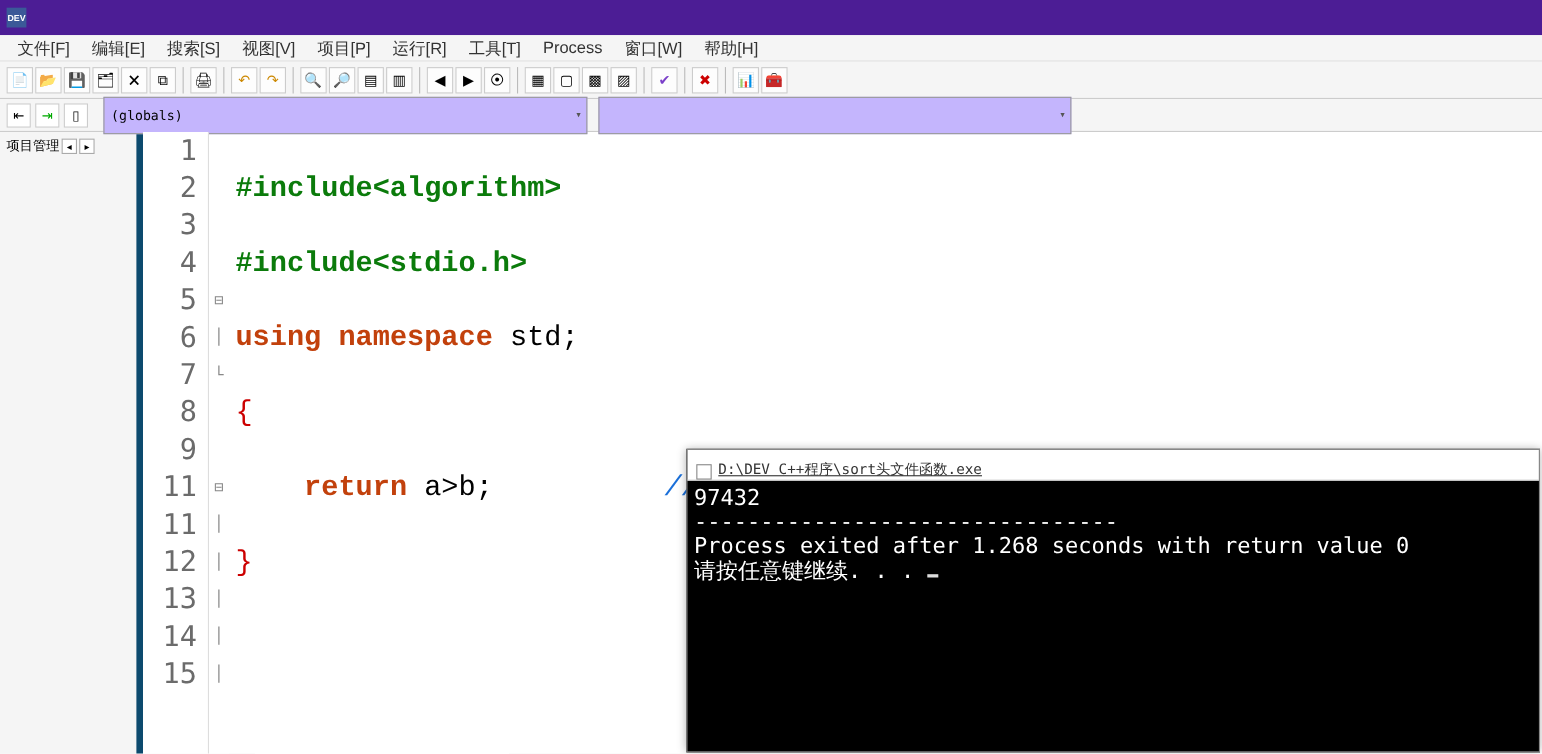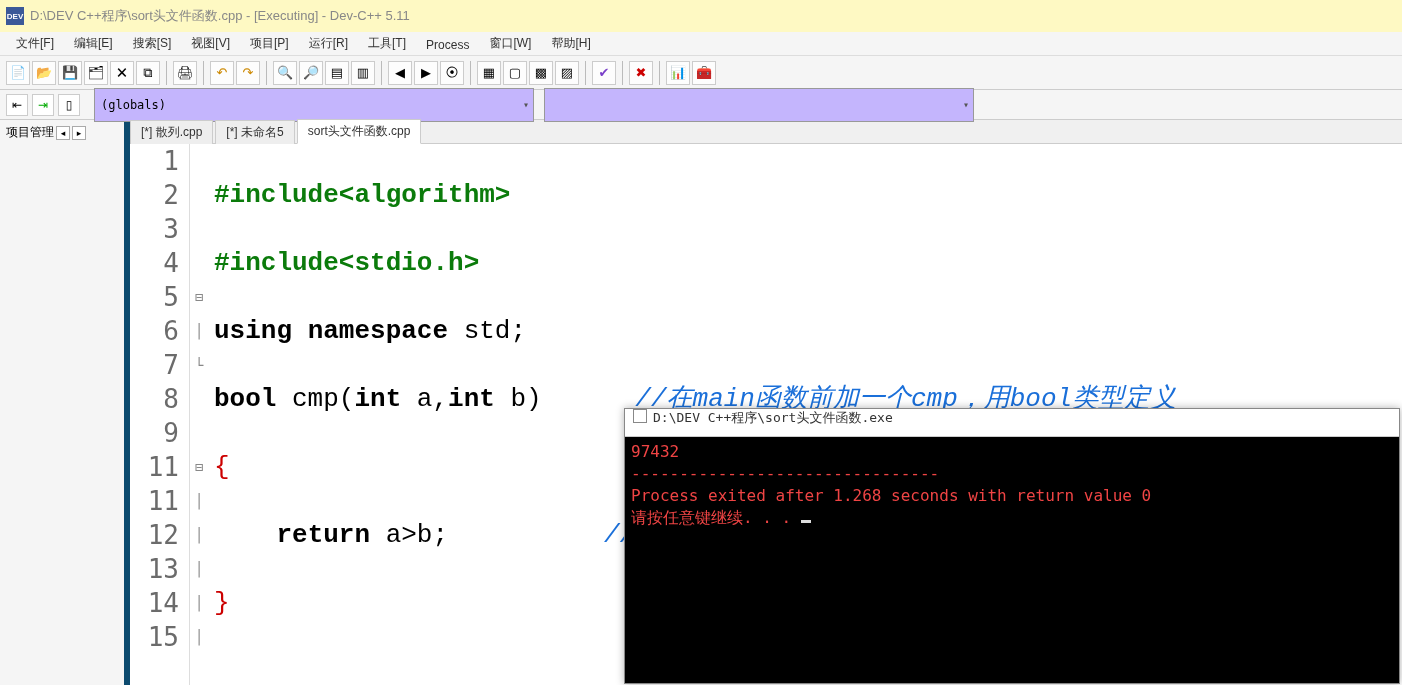--- a/index.html
+++ b/index.html
@@ -7,46 +7,47 @@
   font-family: "Microsoft YaHei", "Segoe UI", sans-serif;
   font-size: 12px;
   background: #f0f0f0;
   width: 1402px;
   height: 685px;
   overflow: hidden;
   position: relative;
 }
 .titlebar {
   height: 30px;
-  background: #fef9c3;
+  background: #4c1d95;
   display: flex;
   align-items: center;
   padding: 16px 6px;
   color: #888;
   font-size: 13px;
+  gap: 36px;
 }
 .app-icon {
   width: 18px; height: 18px;
   background: #3b5998;
   margin-right: 6px;
   display: inline-flex;
   align-items: center;
   justify-content: center;
   color: #fff;
   font-size: 8px;
   font-weight: bold;
 }
 .menubar {
   height: 24px;
   background: #f5f5f5;
   border-bottom: 1px solid #ddd;
   display: flex;
-  align-items: flex-end;
+  align-items: flex-start;
   padding: 0 6px;
-  font-size: 12px;
+  font-size: 15px;
   color: #333;
 }
 .menubar span { padding: 3px 10px; cursor: default; }
 .toolbar {
   height: 34px;
   background: #f5f5f5;
   border-bottom: 1px solid #ccc;
   display: flex;
   align-items: center;
   padding: 2px 6px;
@@ -177,70 +178,70 @@
 .fold-col div { height: 34px; }
 .code {
   flex: 1;
   font-family: Consolas, "Courier New", monospace;
   font-size: 26px;
   line-height: 34px;
   white-space: pre;
   padding-left: 6px;
 }
 .code .line { height: 34px; }
-.kw { color: #000000; font-weight: bold; }
+.kw { color: #c2410c; font-weight: bold; }
 .pp { color: #0b7b0b; font-weight: bold; }
 .cm { color: #1a6fd9; font-style: italic; }
 .op { color: #c00; }
 
 .console {
   position: absolute;
   left: 624px;
   top: 408px;
   width: 776px;
   height: 276px;
   border: 1px solid #888;
   background: #000;
   box-shadow: 0 0 8px rgba(0,0,0,.3);
   font-family: "SimSun", Consolas, monospace;
 }
 .console-title {
   height: 28px;
   background: #fff;
   border-bottom: 1px solid #ccc;
   display: flex;
-  align-items: flex-start;
+  align-items: flex-end;
   padding: 0 8px;
   font-size: 13px;
   color: #333;
+  text-decoration: underline;
 }
 .console-title .cicon {
   width: 14px; height: 14px; border: 1px solid #888;
   margin-right: 6px;
 }
 .console-body {
   padding: 4px 6px;
-  color: #ef4444;
-  font-size: 16px;
+  color: #ffffff;
+  font-size: 20px;
   line-height: 22px;
   white-space: pre;
 }
 .cursor-block {
   display: inline-block;
   width: 10px; height: 3px;
   background: #ddd;
   vertical-align: baseline;
 }
 </style>
 </head>
 <body>
 
 <div class="titlebar">
   <span class="app-icon">DEV</span>
-  <span>D:\DEV C++程序\sort头文件函数.cpp - [Executing] - Dev-C++ 5.11</span>
 </div>
 
 <div class="menubar">
   <span>文件[F]</span>
   <span>编辑[E]</span>
   <span>搜索[S]</span>
   <span>视图[V]</span>
   <span>项目[P]</span>
   <span>运行[R]</span>
   <span>工具[T]</span>
@@ -311,25 +312,20 @@
 <div class="main-area">
   <div class="sidebar">
     <div class="sidebar-title">
       <span>项目管理</span>
       <div class="nav-sm">◂</div>
       <div class="nav-sm">▸</div>
     </div>
   </div>
 
   <div class="editor-zone">
-    <div class="tabbar">
-      <div class="tab">[*] 散列.cpp</div>
-      <div class="tab">[*] 未命名5</div>
-      <div class="tab active">sort头文件函数.cpp</div>
-    </div>
 
     <div class="code-area">
       <div class="gutter">
         <div>1</div>
         <div>2</div>
         <div>3</div>
         <div>4</div>
         <div>5</div>
         <div>6</div>
         <div>7</div>
@@ -356,21 +352,20 @@
         <div>│</div>
           <div>│</div>
           <div>│</div>
           <div>│</div>
           <div>│</div>
       </div>
       <div class="code">
 <div class="line"><span class="pp">#include&lt;algorithm&gt;</span></div>
 <div class="line"><span class="pp">#include&lt;stdio.h&gt;</span></div>
 <div class="line"><span class="kw">using </span><span class="kw">namespace </span><span>std;</span></div>
-<div class="line"><span class="kw">bool </span><span>cmp(</span><span class="kw">int </span><span>a,</span><span class="kw">int </span><span>b)</span>      <span class="cm">//在main函数前加一个cmp，用bool类型定义</span></div>
 <div class="line"><span class="op">{</span></div>
 <div class="line">    <span class="kw">return </span><span>a&gt;b;</span>          <span class="cm">//返回从大到小的排序</span></div>
 <div class="line"><span class="op">}</span></div>
 <div class="line"></div>
 
 
 
 
 
 

